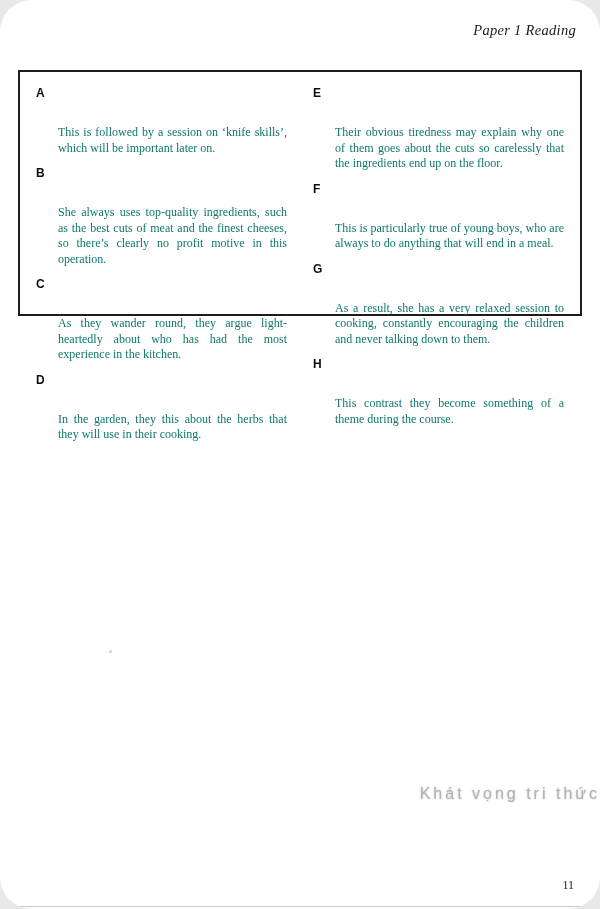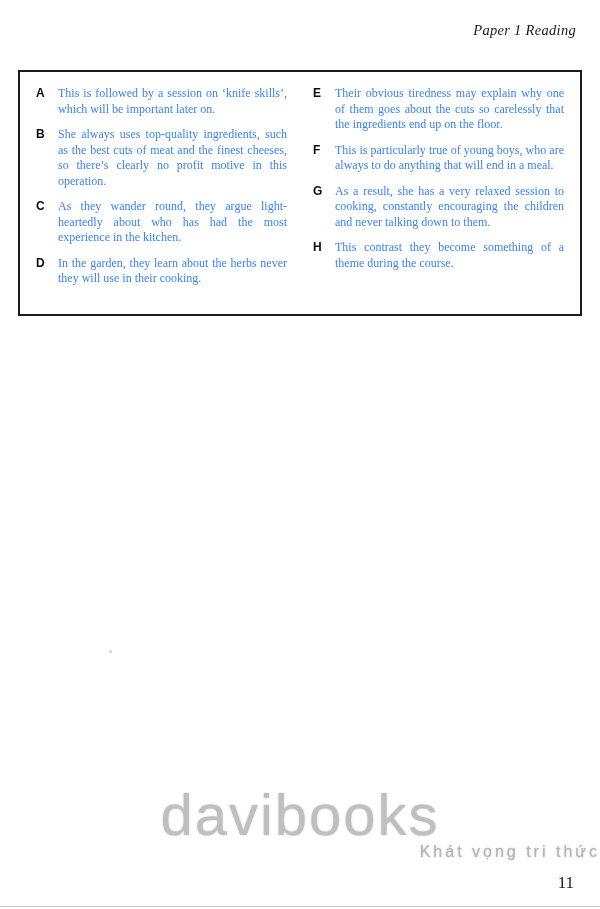--- a/index.html
+++ b/index.html
@@ -9,20 +9,21 @@
   }
   .page {
     position: relative;
     width: 600px;
     height: 909px;
     margin: 0 auto;
     background: #ffffff;
     font-family: "Liberation Serif", serif;
     color: #111111;
     overflow: hidden;
+    border-radius: 32px;
   }
   .header-title {
     position: absolute;
     top: 22px;
     right: 24px;
     font-family: "Liberation Serif", serif;
     font-style: italic;
     font-size: 14.5px;
     color: #1a1a1a;
     letter-spacing: 0.3px;
@@ -54,21 +55,22 @@
     font-size: 12px;
     line-height: 15.5px;
     color: #0d0d0d;
   }
   .option-text {
     flex: 1 1 auto;
     font-family: "Liberation Serif", serif;
     font-size: 12px;
     line-height: 15.5px;
     text-align: justify;
-    color: #3b82f6;
+    color: #0f766e;
+    margin-top: 39px;
   }
   .watermark {
     position: absolute;
     left: 0;
     right: 0;
     top: 786px;
     text-align: center;
     pointer-events: none;
     user-select: none;
   }
@@ -88,21 +90,21 @@
     color: #b3b3b3;
     text-shadow: 0 0 2px rgba(170,170,170,0.7);
     line-height: 1;
     text-align: right;
   }
   .page-number {
     position: absolute;
     right: 26px;
     bottom: 16px;
     font-family: "Liberation Serif", serif;
-    font-size: 17px;
+    font-size: 12px;
     color: #1a1a1a;
     text-align: right;
   }
   .scan-edge-line {
     position: absolute;
     left: 0;
     right: 0;
     bottom: 2px;
     height: 1px;
     background: #c9c9c9;
@@ -138,21 +140,21 @@
         <span class="option-text">She always uses top-quality ingredients, such as the best cuts of meat and the finest cheeses, so there’s clearly no profit motive in this operation.</span>
       </div>
 
       <div class="option-item">
         <span class="option-letter">C</span>
         <span class="option-text">As they wander round, they argue light-heartedly about who has had the most experience in the kitchen.</span>
       </div>
 
       <div class="option-item">
         <span class="option-letter">D</span>
-        <span class="option-text">In the garden, they learn about the herbs never they will use in their cooking.</span>
+        <span class="option-text">In the garden, they this about the herbs that they will use in their cooking.</span>
       </div>
 
     </div>
 
     <div class="options-col">
 
       <div class="option-item">
         <span class="option-letter">E</span>
         <span class="option-text">Their obvious tiredness may explain why one of them goes about the cuts so carelessly that the ingredients end up on the floor.</span>
       </div>
@@ -172,21 +174,20 @@
         <span class="option-text">This contrast they become something of a theme during the course.</span>
       </div>
 
     </div>
 
   </div>
 
   <div class="scan-speck"></div>
 
   <div class="watermark">
-    <div class="watermark-title">davibooks</div>
     <div class="watermark-subtitle">Khát vọng tri thức</div>
   </div>
 
   <div class="page-number">11</div>
 
   <div class="scan-edge-line"></div>
 
 </div>
 
 </body></html>

